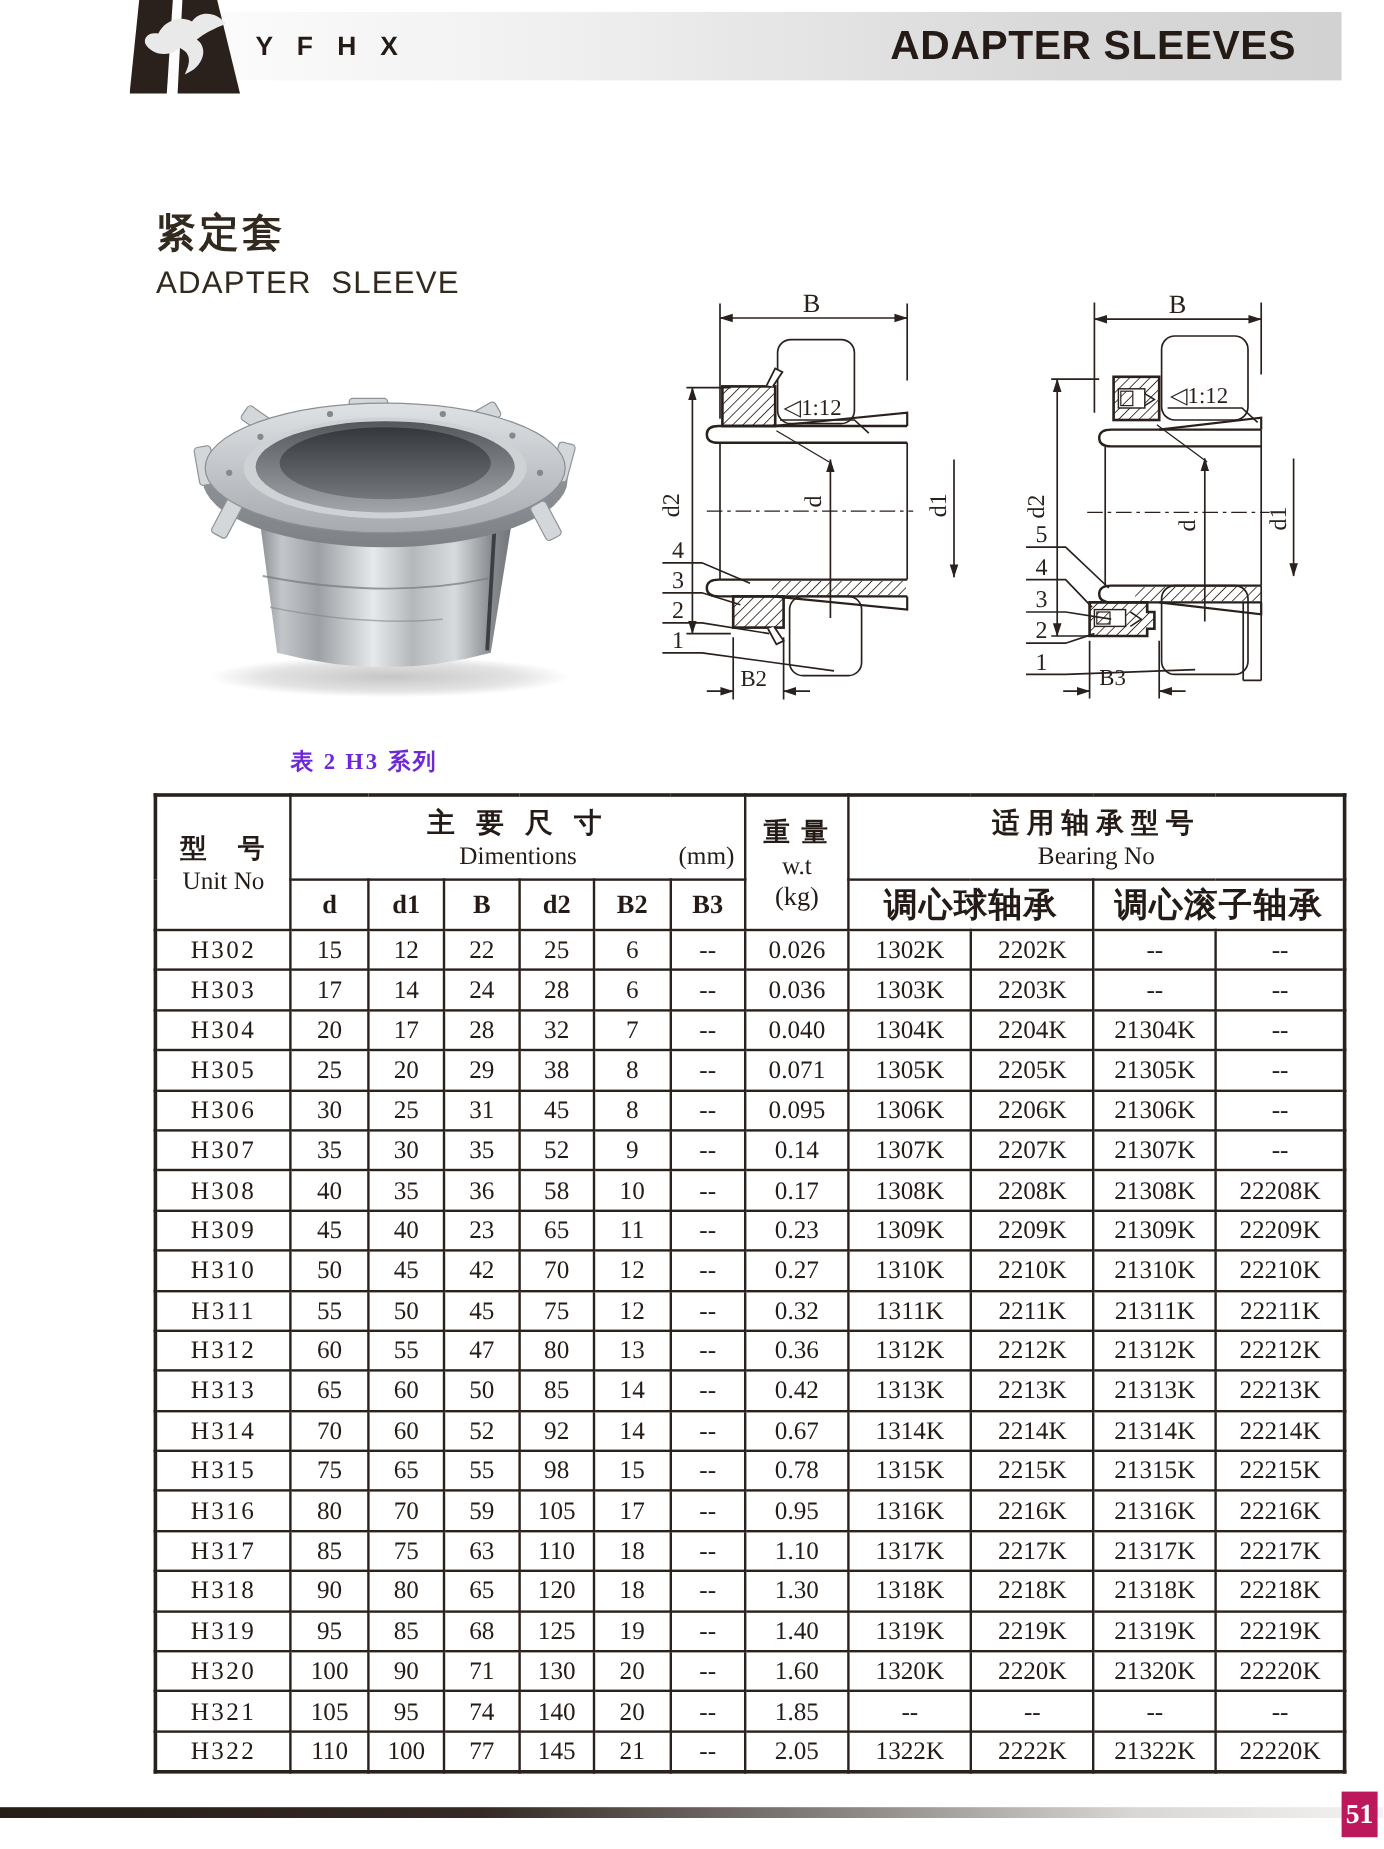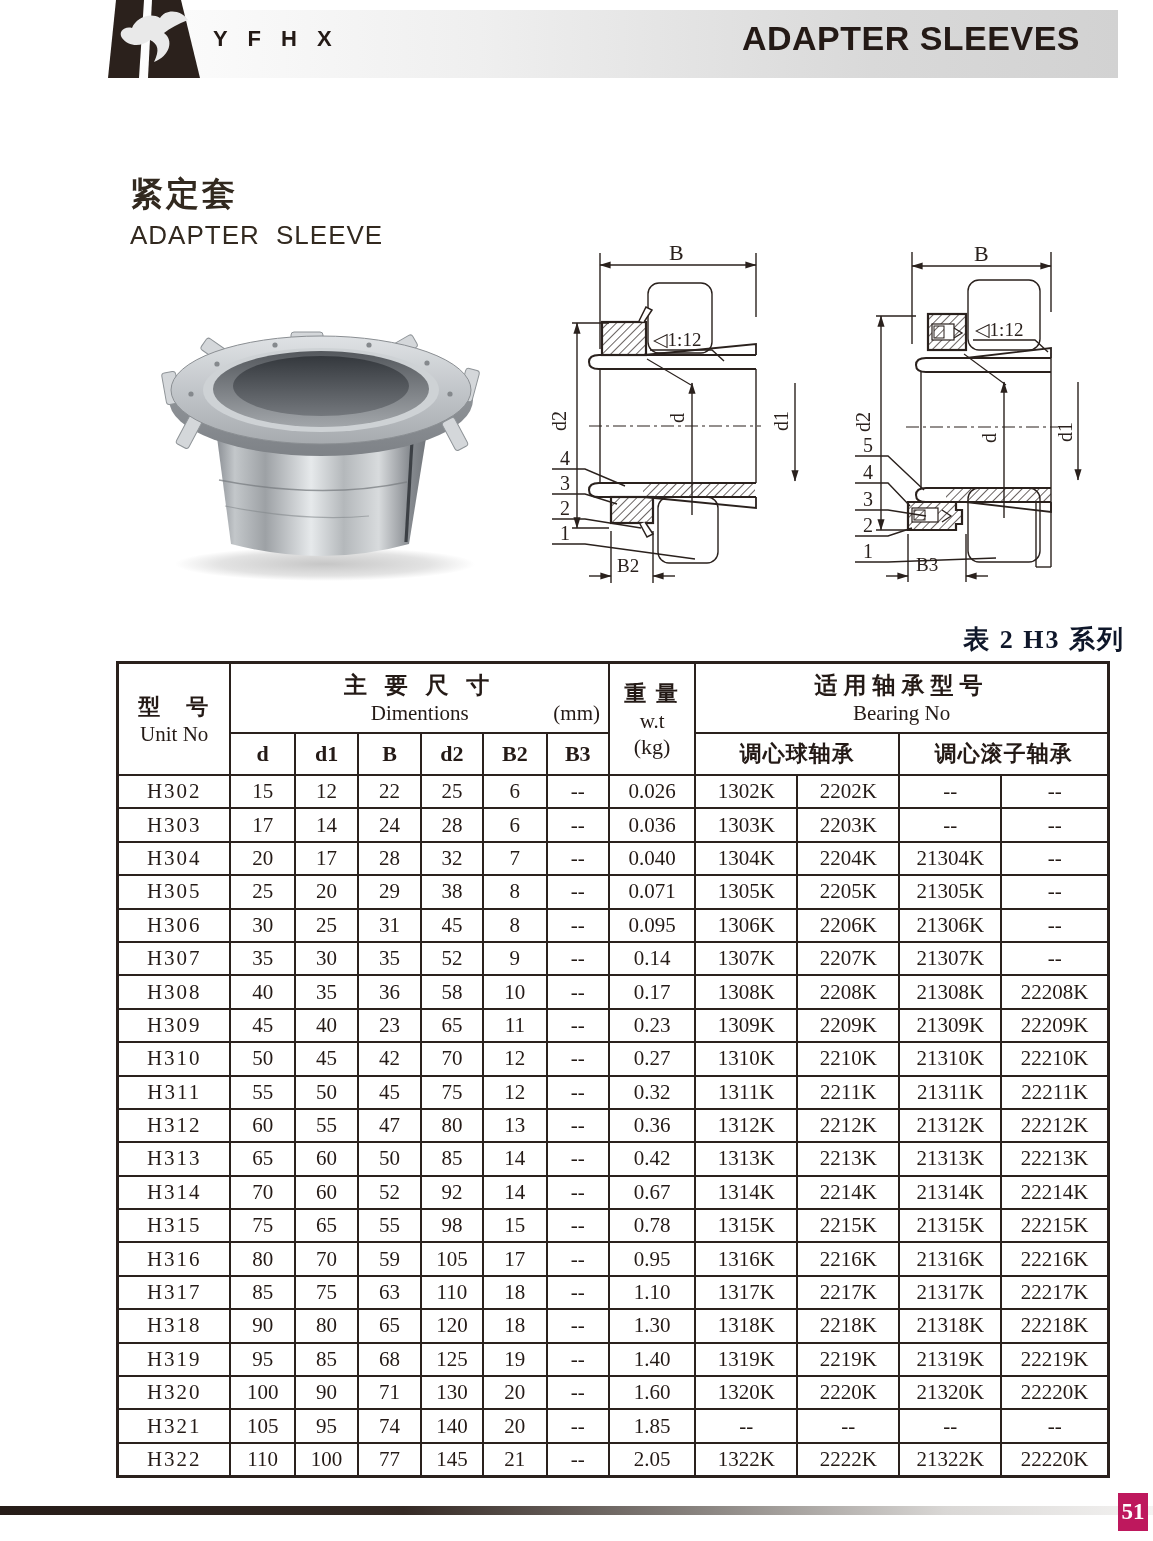--- a/index.html
+++ b/index.html
@@ -2,21 +2,21 @@
 <html><head>
 <meta charset="utf-8">
 <style>
   html,body { margin:0; padding:0; background:#fff; }
   .page {
     position:relative; width:1153px; height:1541px; background:#ffffff;
     font-family:"Liberation Serif", serif; color:#261d18; overflow:hidden;
   }
   
   .brand-bar {
-    position:absolute; left:135px; top:10px; width:983px; height:68px;
+    position:absolute; left:135px; top:10px; width:983px; height:57px;
     background:linear-gradient(to right,#fdfdfd 0%,#efefef 35%,#d9d9d9 75%,#d2d2d2 100%);
   }
   .brand-title {
     position:absolute; right:38px; top:0; line-height:57px;
     font-family:"Liberation Sans", sans-serif; font-weight:bold; font-size:34px;
     color:#241a16; letter-spacing:0.5px;
   }
   .logo-mark { position:absolute; left:108px; top:0px; }
   .logo-text {
     position:absolute; left:213px; top:26px;
@@ -26,44 +26,44 @@
   
   .intro-zh { position:absolute; left:130px; top:172px; font-size:33px; font-weight:600; color:#32291f; letter-spacing:3px; font-family:"Liberation Sans", sans-serif;}
   .intro-en { position:absolute; left:130px; top:220px; font-size:26px; color:#32291f; letter-spacing:1px; word-spacing:8px; font-family:Liberation Sans, sans-serif;}
   
   .photo-wrap { position:absolute; left:155px; top:292px; width:335px; height:300px; }
   .draw-left  { position:absolute; left:543px; top:243px; width:315px; height:350px; }
   .draw-right { position:absolute; left:846px; top:240px; width:307px; height:352px; }
   svg text { font-family:"Liberation Serif", serif; }
   
   .tbl-title {
-    position:absolute; left:132px; top:622px; width:993px; text-align:right;
+    position:absolute; left:132px; top:622px; width:993px; text-align:left;
     padding-left:110px; box-sizing:border-box;
-    font-size:26px; font-weight:bold; letter-spacing:2px; color:#0f172a;
-  }
-  .tbl-wrap { position:absolute; left:116px; top:661px; width:994px; }
+    font-size:19px; font-weight:bold; letter-spacing:2px; color:#6d28d9;
+  }
+  .tbl-wrap { position:absolute; left:128px; top:661px; width:994px; }
   table.data-table {
     border-collapse:collapse; table-layout:fixed; width:100%;
     border:3px solid #2a211d;
   }
   .data-table th, .data-table td {
     border:2px solid #2a211d; text-align:center; vertical-align:middle; padding:0;
     color:#241a16; font-weight:normal; overflow:hidden; white-space:nowrap;
   }
   .data-table thead .row1 th { height:68px; }
   .data-table thead .row2 th { height:40px; }
   .data-table tbody td { height:31.4px; font-size:21px; }
   .zh  { font-size:22px; font-weight:bold; letter-spacing:2px; }
   .zh.big { font-size:23px; letter-spacing:6px; }
   .en  { font-size:21px; }
   .kg  { font-size:22px; }
   .dimline { position:relative; font-size:21px; }
   .dimline .mm { position:absolute; right:8px; top:0; }
   .th-sub { font-size:22px; font-weight:bold !important; }
-  .th-sub.sub-zh { font-size:22px; letter-spacing:1px; }
+  .th-sub.sub-zh { font-size:28px; letter-spacing:1px; }
   .c-unit { letter-spacing:2px; font-size:20px; }
   .c-wt   { font-size:21px; }
   .c-brg  { font-size:20px; }
   
   .footer-bar {
     position:absolute; left:0; top:1506px; width:1153px; height:9px;
     background:linear-gradient(to right,#261c18 0%,#352a25 35%,#8d8884 62%,#d9d7d5 82%,#f4f3f2 100%);
   }
   .page-badge {
     position:absolute; left:1118px; top:1493px; width:30px; height:38px;

